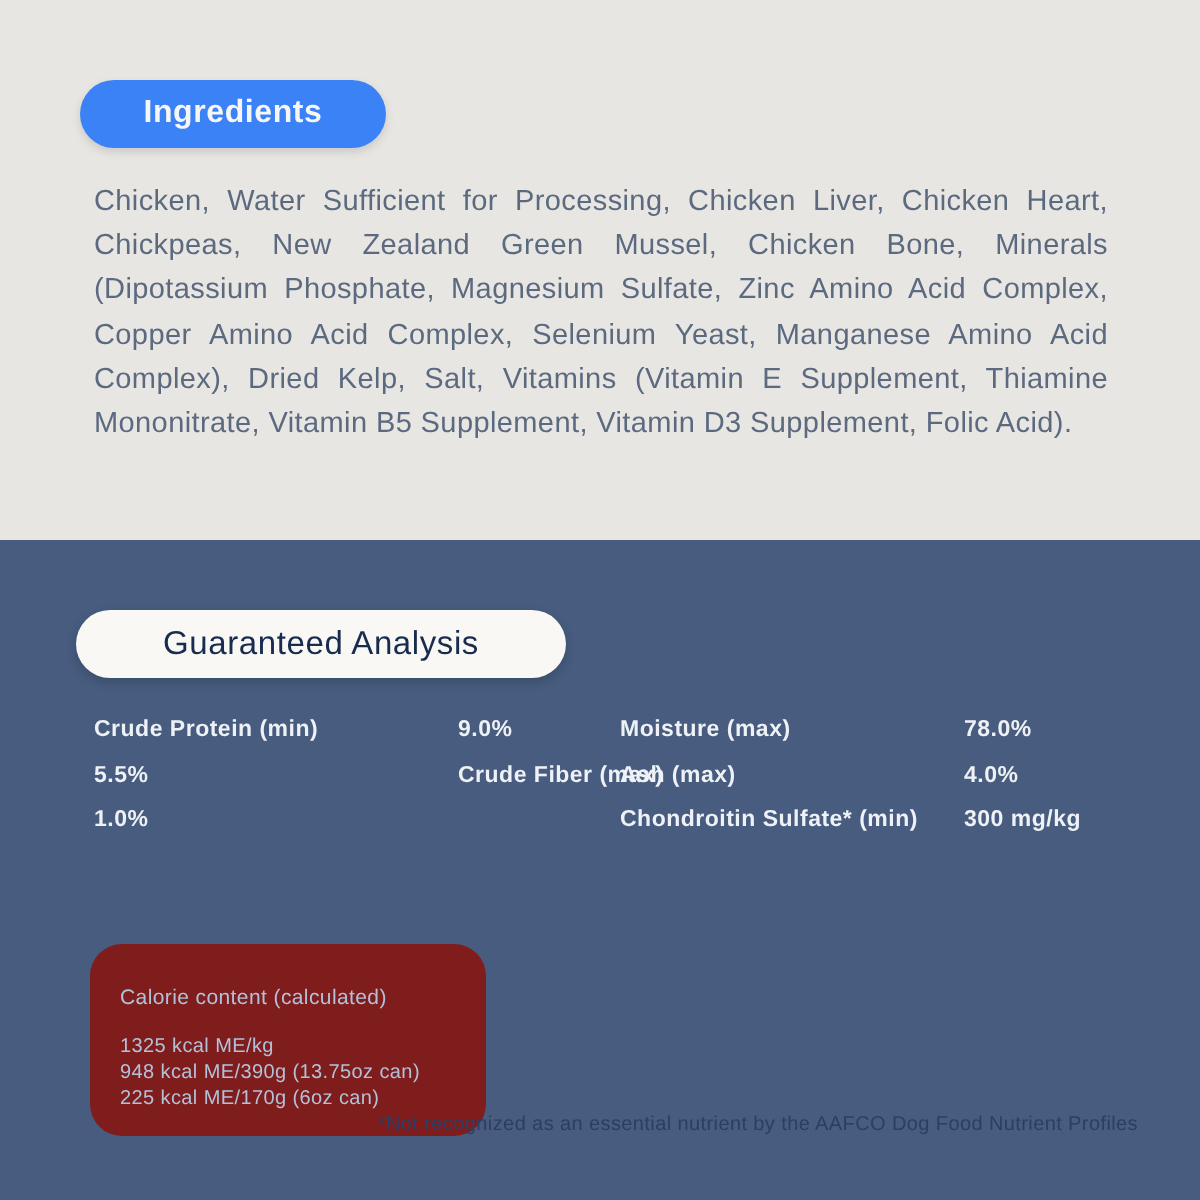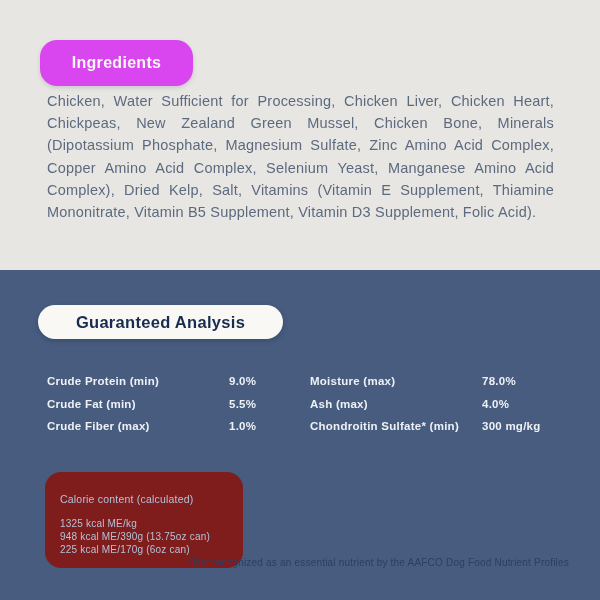--- a/index.html
+++ b/index.html
@@ -12,41 +12,41 @@
   .section-top {
     position:absolute; left:0; top:0; width:600px; height:270px;
     background:#e8e6e2;
   }
   .section-bottom {
     position:absolute; left:0; top:270px; width:600px; height:330px;
     background:#475c7e;
   }
   .pill-dark {
     position:absolute; left:40px; top:40px;
-    width:153px; height:46px;
-    background:#d946ef; border-radius:17px;
+    width:153px; height:34px;
+    background:#3b82f6; border-radius:17px;
     display:flex; align-items:center; justify-content:center;
     color:#f6f6f4; font-size:16px; font-weight:bold; letter-spacing:0.3px;
     box-shadow:0 2px 4px rgba(60,70,90,0.18);
   }
   .ingredients-text {
     position:absolute; left:47px; top:90px; width:507px;
     color:#5c6a80; font-size:14.5px; line-height:22.2px;
     text-align:justify; letter-spacing:0.2px;
   }
   .pill-light {
     position:absolute; left:38px; top:35px;
     width:245px; height:34px;
     background:#faf8f5; border-radius:17px;
     display:flex; align-items:center; justify-content:center;
-    color:#182c4f; font-size:16.5px; font-weight:bold; letter-spacing:0.3px;
+    color:#182c4f; font-size:16.5px; font-weight:normal; letter-spacing:0.3px;
     box-shadow:0 2px 5px rgba(20,30,50,0.25);
   }
   .ga-table {
-    position:absolute; top:105px;
+    position:absolute; top:89px;
     display:grid; row-gap:9px;
     font-size:11.5px; font-weight:bold; color:#eef1f6;
     line-height:13.5px; letter-spacing:0.25px;
   }
   .ga-table-left  { left:47px;  grid-template-columns:182px auto; }
   .ga-table-right { left:310px; grid-template-columns:172px auto; }
   .calorie-box {
     position:absolute; left:45px; top:202px;
     width:198px; height:96px;
     background:#7f1d1d; border-radius:16px;
@@ -71,21 +71,20 @@
 </div>
 
 <div class="section-bottom">
   <div class="pill-light">
     <span>Guaranteed Analysis</span>
   </div>
 
   <div class="ga-table ga-table-left">
     <span>Crude Protein (min)</span>
     <span>9.0%</span>
-    <span>Crude Fat (min)</span>
     <span>5.5%</span>
     <span>Crude Fiber (max)</span>
     <span>1.0%</span>
   </div>
 
   <div class="ga-table ga-table-right">
     <span>Moisture (max)</span>
     <span>78.0%</span>
     <span>Ash (max)</span>
     <span>4.0%</span>

